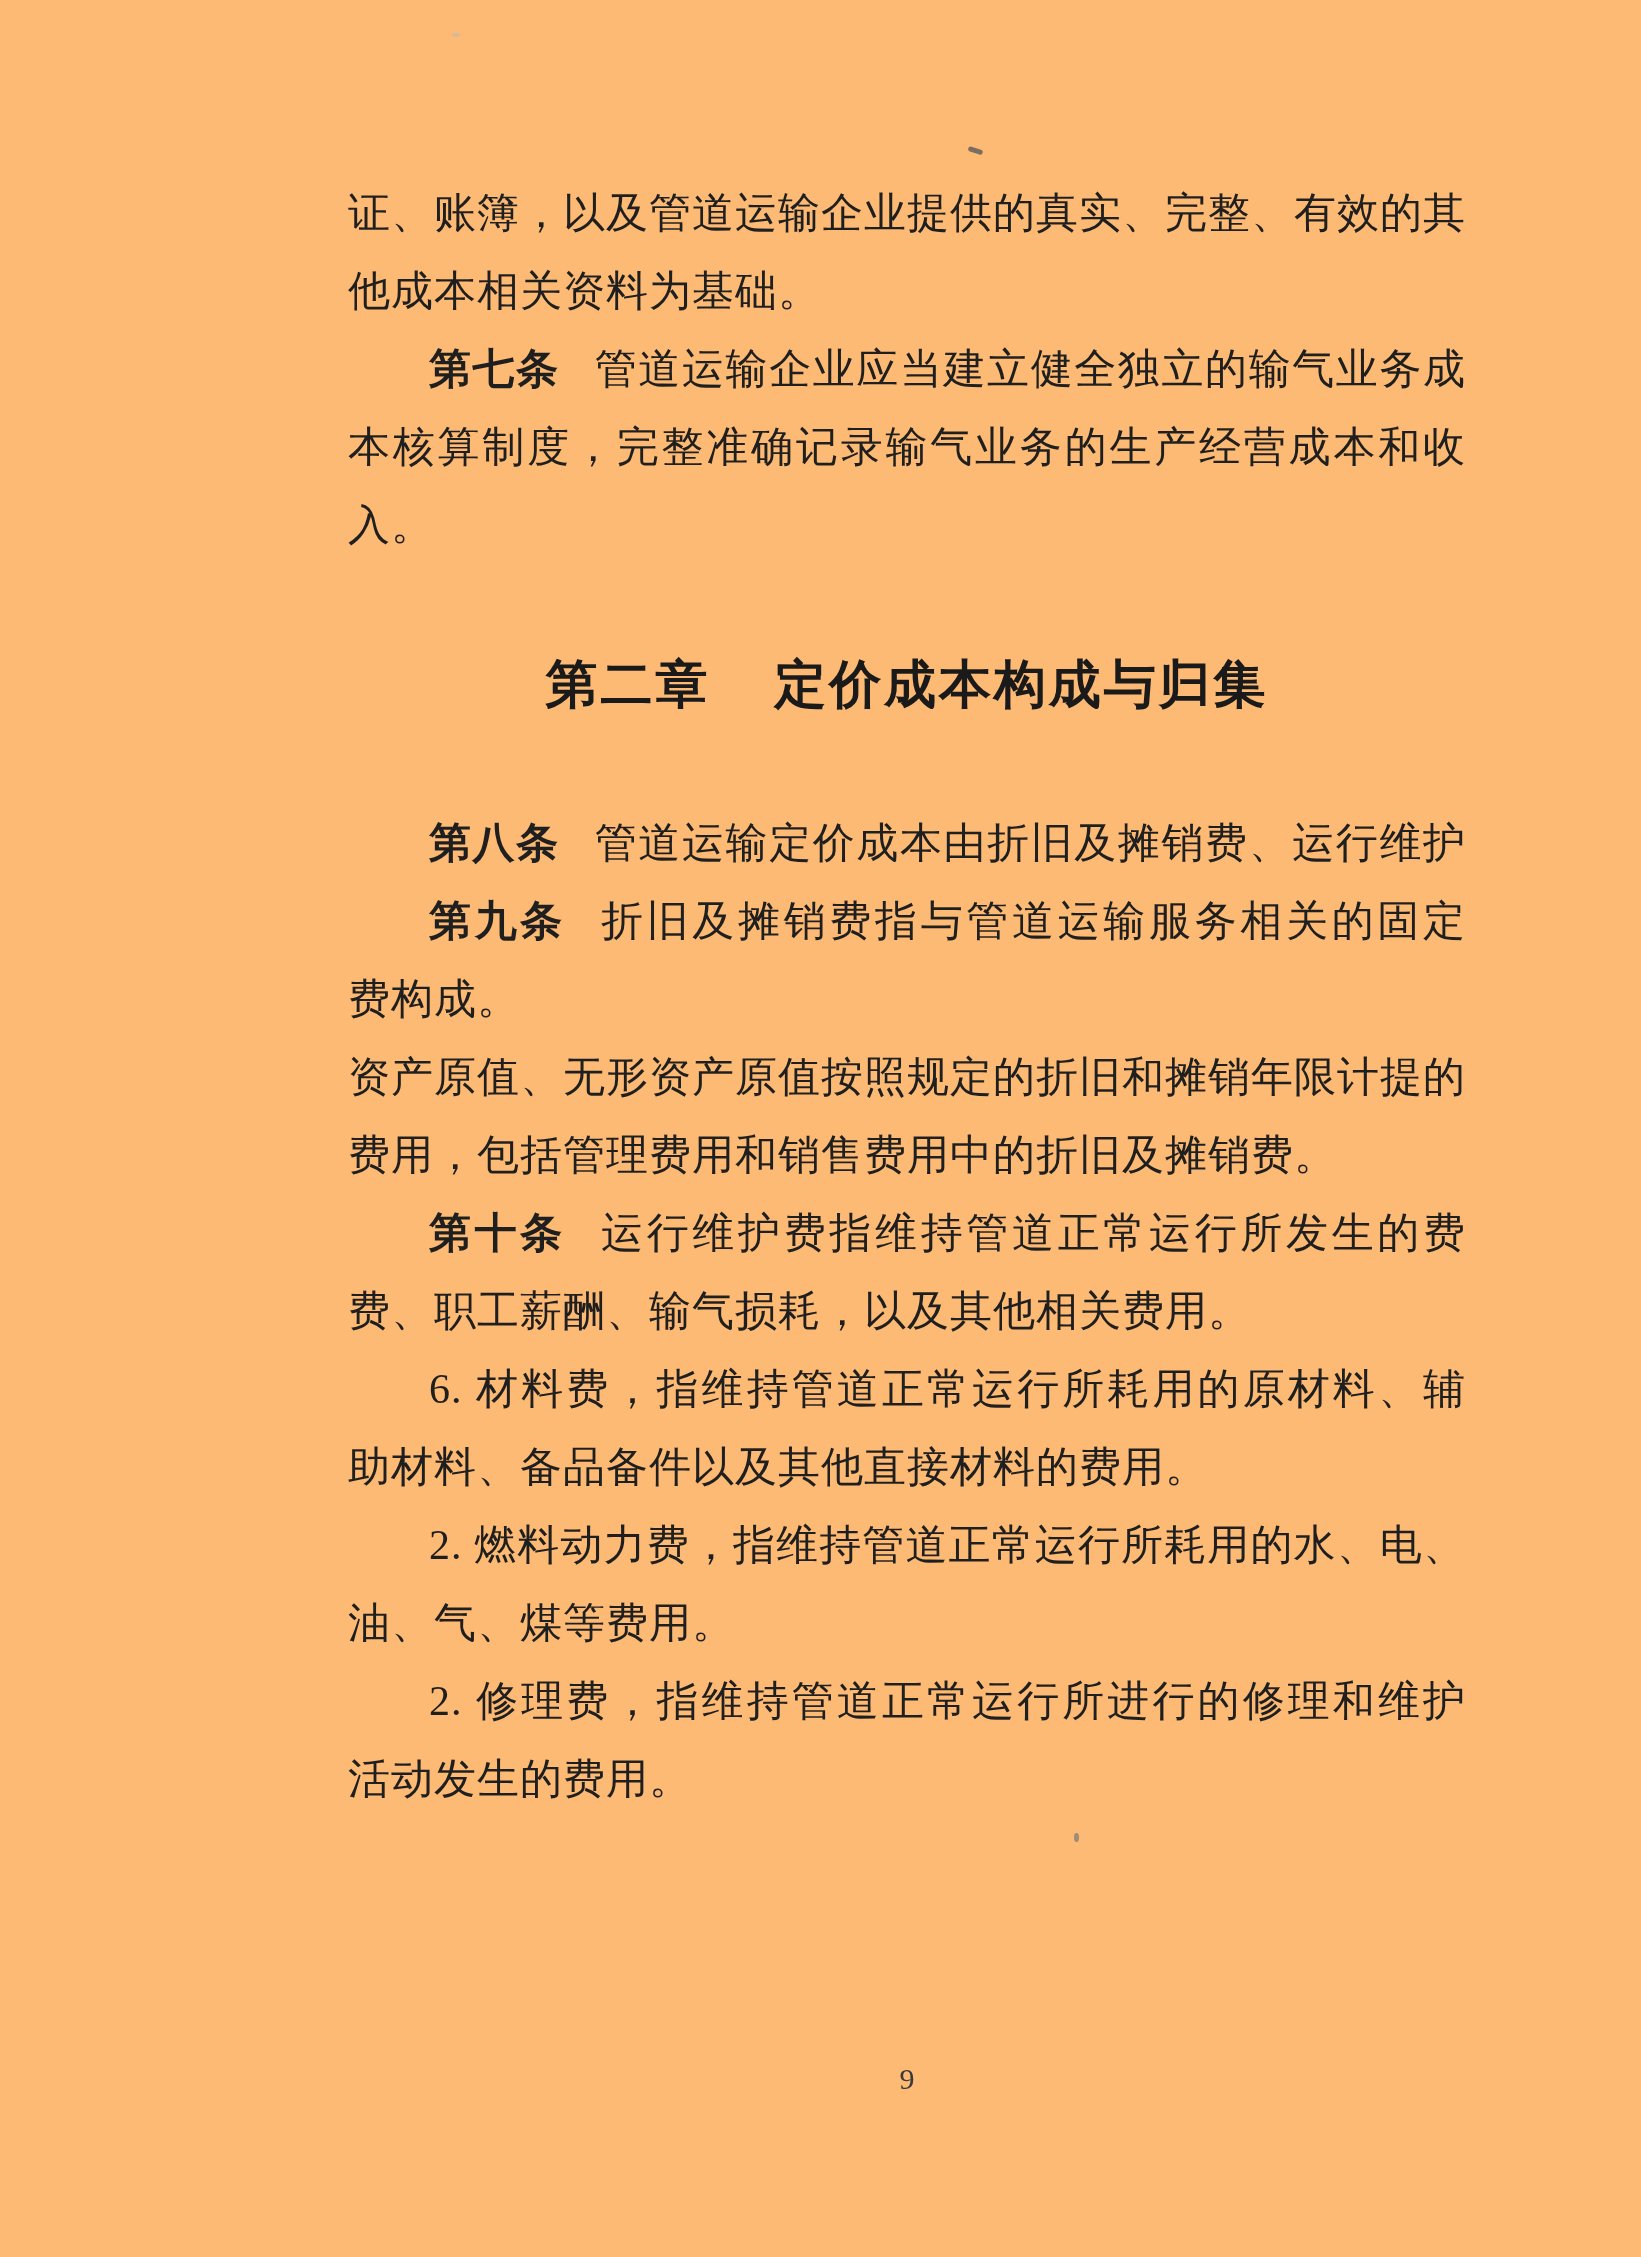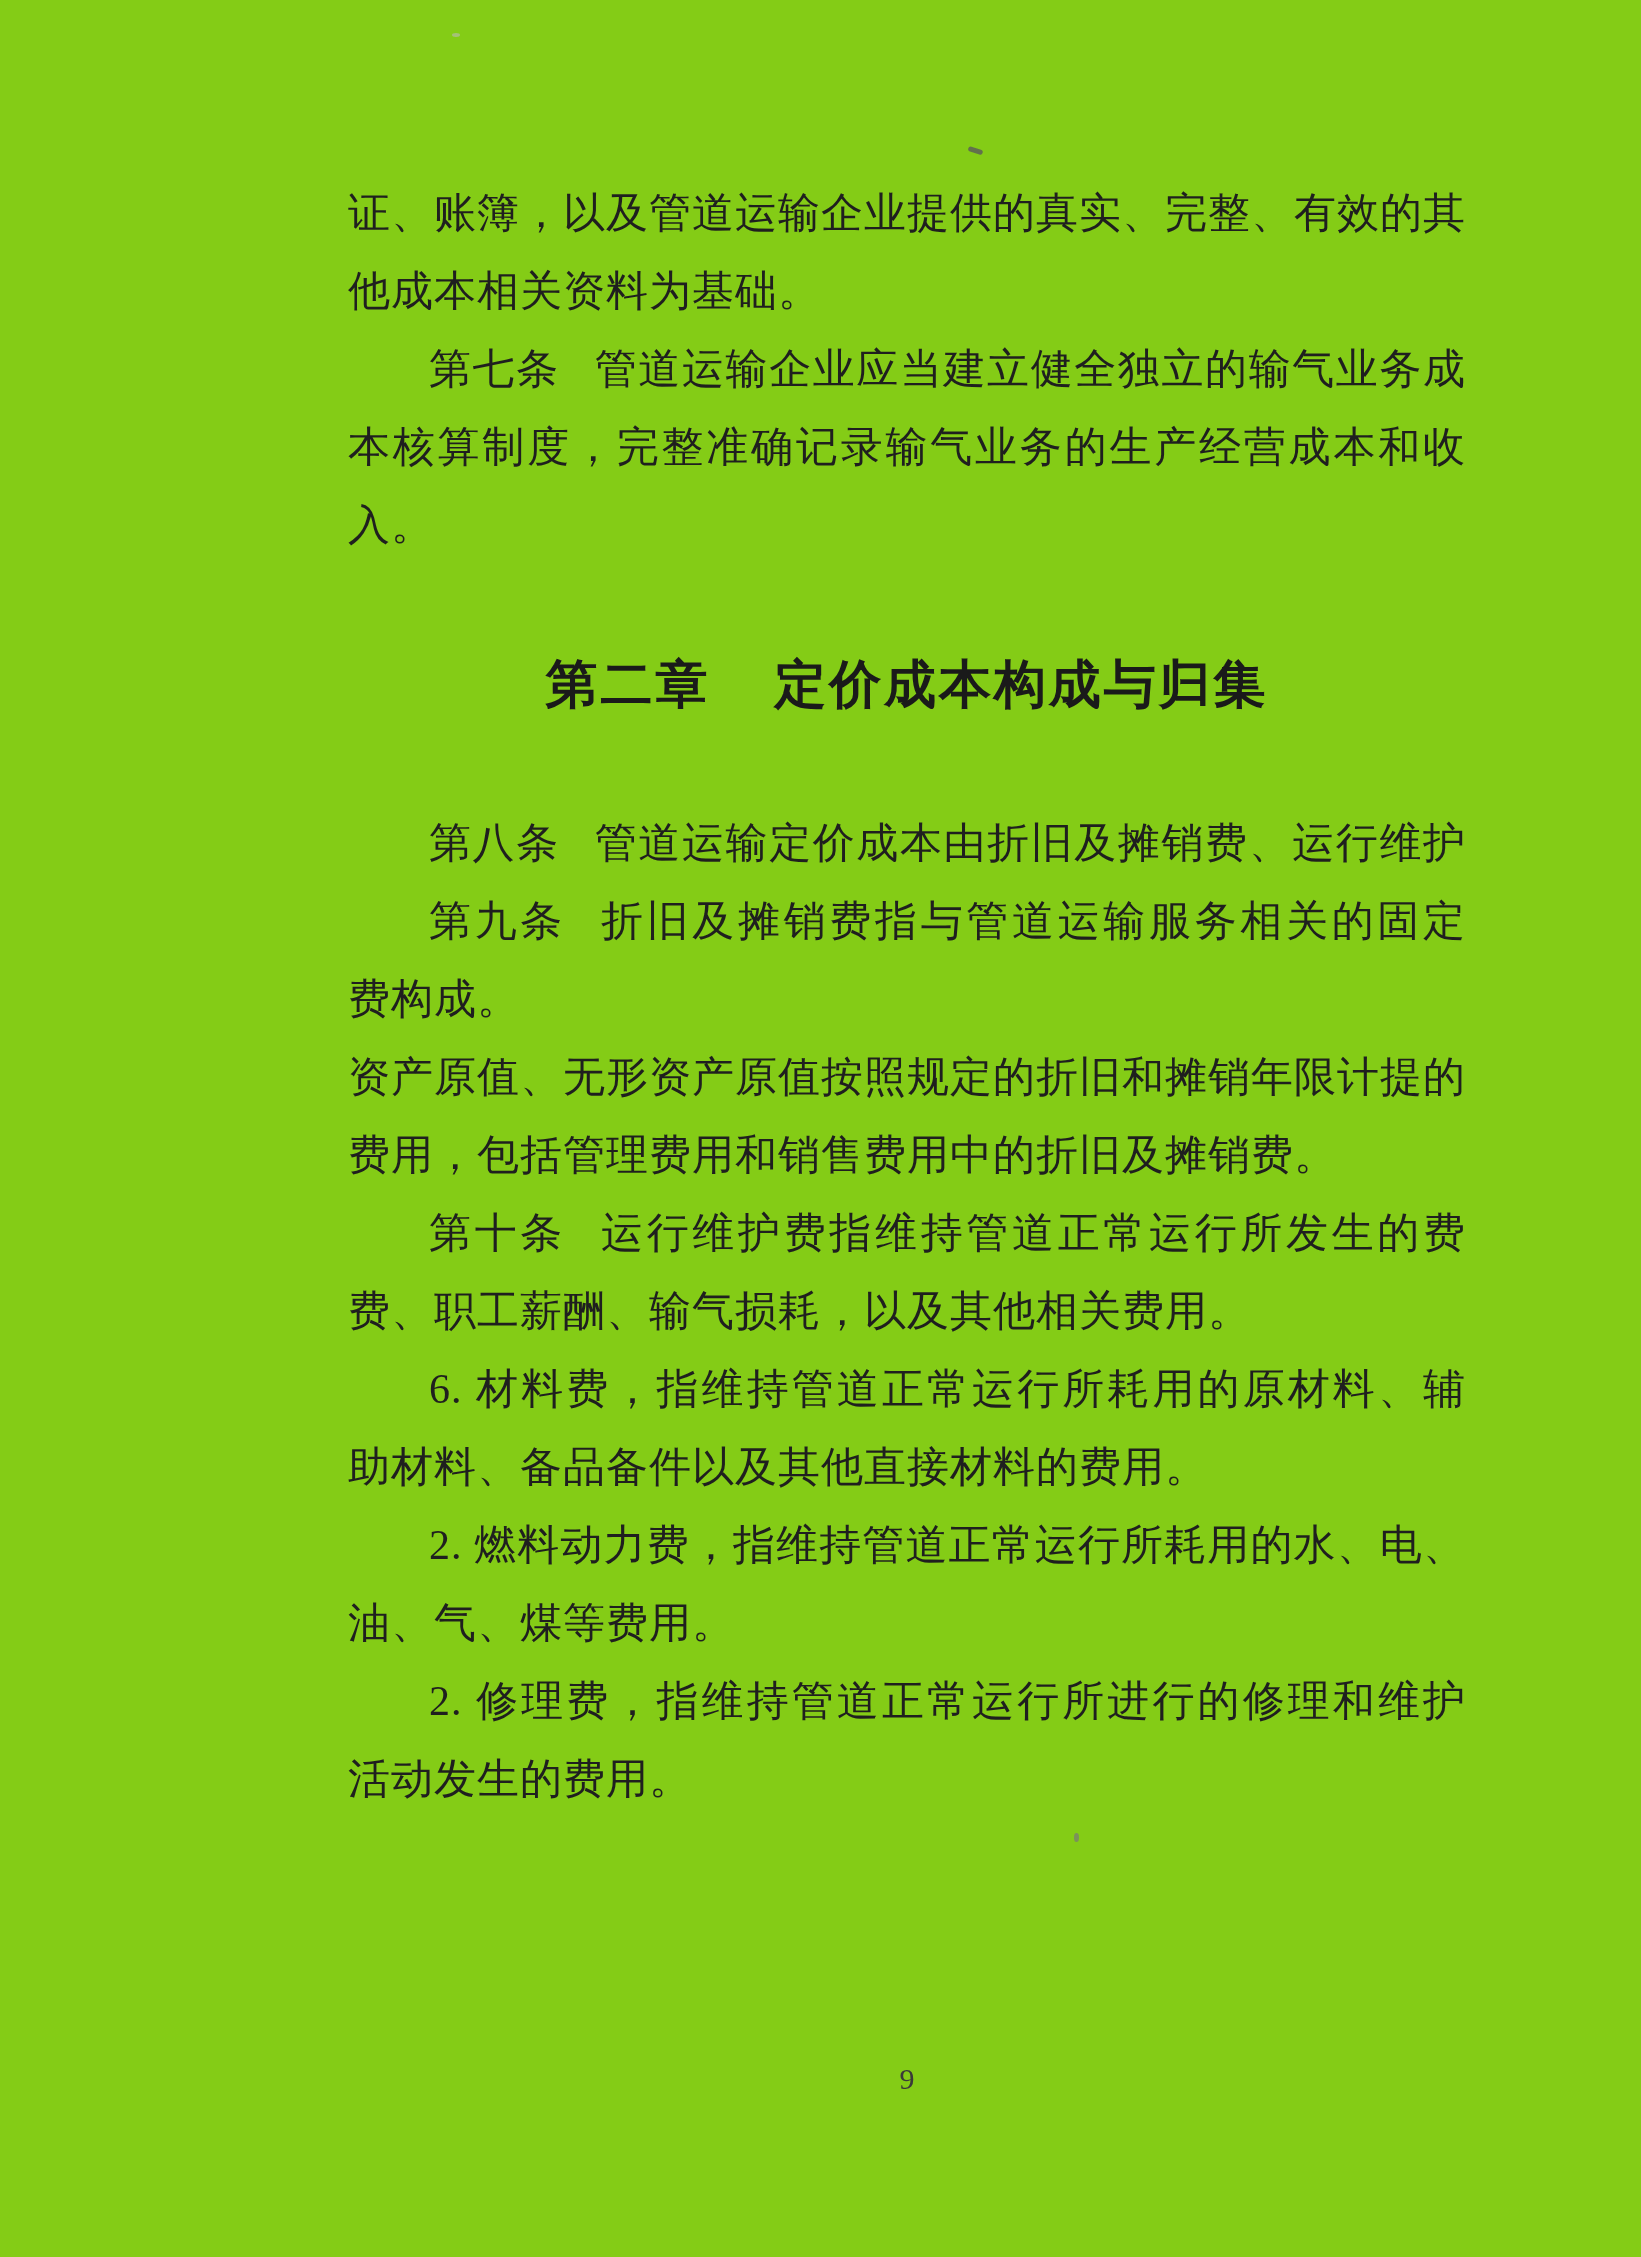--- a/index.html
+++ b/index.html
@@ -4,21 +4,21 @@
 <style>
   html, body {
     margin: 0;
     padding: 0;
     background: #f4f4f2;
   }
   .page {
     position: relative;
     width: 1641px;
     height: 2257px;
-    background: #84cc16;
+    background: #fdba74;
     overflow: hidden;
     font-family: "Liberation Serif", "DejaVu Serif", serif;
     color: #1f1f1f;
   }
   .text-column {
     position: absolute;
     left: 348px;
     top: 174px;
     width: 1118px;
   }
@@ -30,21 +30,21 @@
     letter-spacing: 1px;
   }
   .just {
     text-align: justify;
     text-align-last: justify;
     white-space: normal;
   }
   .ind { padding-left: 81px; }
   .ind.just { padding-left: 0; text-indent: 81px; }
   .pre {
-    font-weight: 400;
+    font-weight: 700;
     font-family: "Liberation Sans", "DejaVu Sans", sans-serif;
     margin-right: 35px;
   }
   .chapter-heading {
     margin-top: 81px;
     margin-bottom: 81px;
     height: 78px;
     line-height: 78px;
     text-align: center;
     font-size: 52px;

